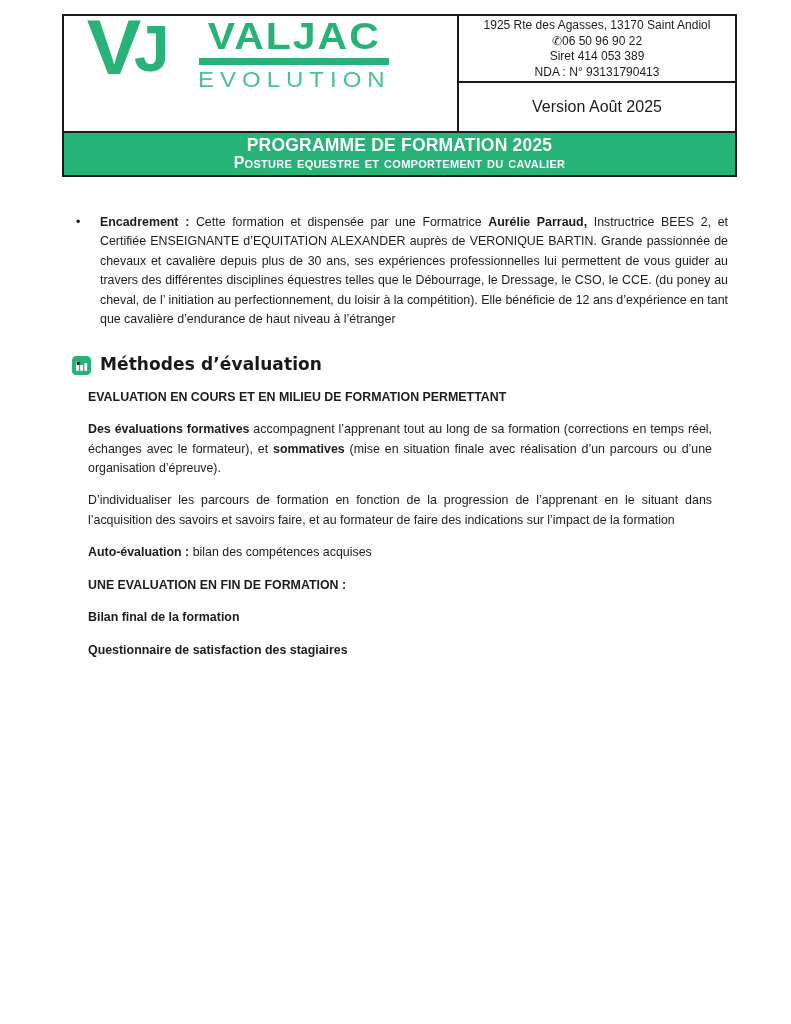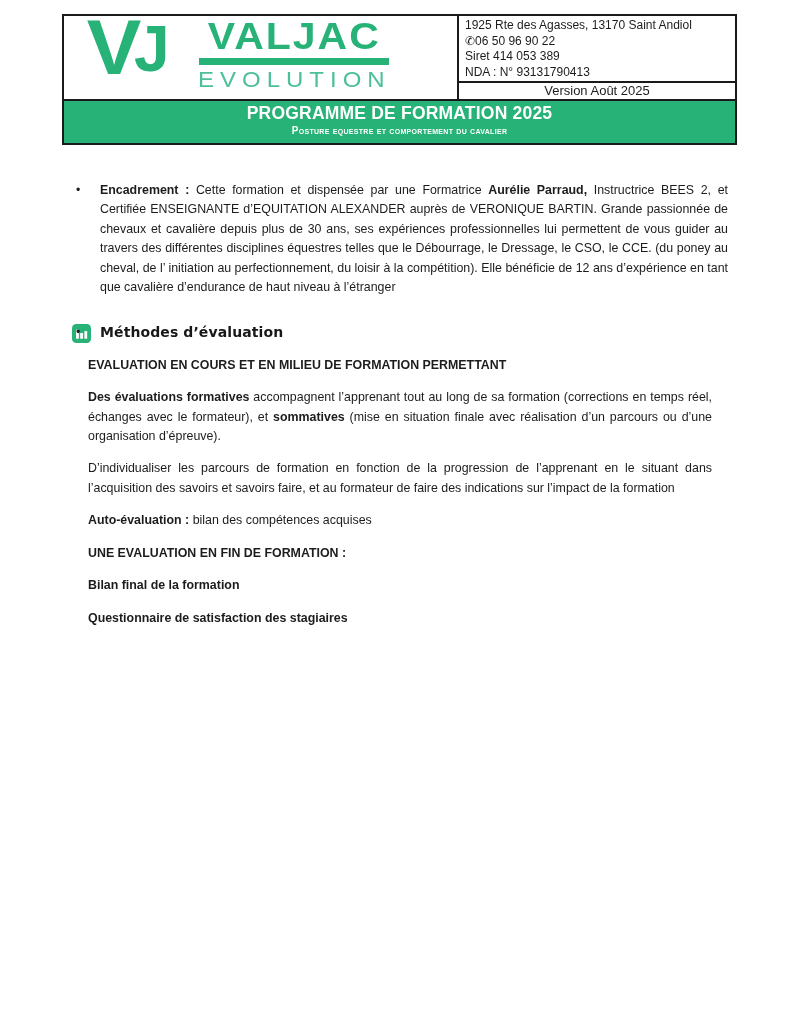--- a/index.html
+++ b/index.html
@@ -41,53 +41,53 @@
   }
   .wordmark .bar{width:190px;height:7px;background:var(--green);margin:1px 0 2px;}
   .wordmark .sub{
     font-size:24px;font-weight:normal;color:var(--green-light);letter-spacing:6px;
     transform:scaleY(0.95);
   }
   .contact-cell{
     flex:1;border-left:2px solid var(--border);display:flex;flex-direction:column;
   }
   .contact-lines{padding:2px 6px 1px;flex:1;}
-  .contact-lines div{font-size:12px;line-height:15.5px;white-space:nowrap;}
+  .contact-lines div{font-size:12px;line-height:15.5px;white-space:nowrap;text-align:center;}
   .version-row{
-    border-top:2px solid var(--border);text-align:center;font-size:13px;
-    line-height:16px;padding:0 4px;
+    border-top:2px solid var(--border);text-align:center;font-size:16px;
+    line-height:16px;padding:16px 4px;
   }
 
   
   .banner{
     width:675px;margin-left:62px;background:var(--green);
     border:2px solid var(--border);border-top:none;
     color:#fff;text-align:center;padding:2px 0 4px;
   }
   .banner .title{font-size:17.5px;font-weight:bold;line-height:20px;letter-spacing:.2px;}
   .banner .subtitle{
-    font-size:10px;font-weight:bold;font-variant:small-caps;line-height:16px;
+    font-size:16px;font-weight:bold;font-variant:small-caps;line-height:16px;
     letter-spacing:.3px;
   }
 
   
   .body-content{
     margin:36px 63px 0 72px;width:656px;font-size:12.4px;line-height:19.4px;
   }
   .bullet-list{list-style:none;}
   .bullet-item{
     position:relative;padding-left:28px;text-align:justify;margin-bottom:26px;
   }
   .bullet-item .dot{position:absolute;left:4px;top:0;}
   .section-heading{
     display:flex;align-items:center;gap:9px;margin:15px 0 13px;
   }
   .section-heading .icon{width:19px;height:19px;flex:0 0 auto;display:block;}
   .section-heading .h-text{
-    font-size:14px;font-weight:600;color:#181818;
+    font-size:17px;font-weight:600;color:#181818;
     font-family:"DejaVu Sans","Liberation Sans",sans-serif;letter-spacing:.1px;
   }
   .para{margin:0 16px 13px;text-align:justify;}
   .para.no-justify{text-align:left;}
   .bold{font-weight:bold;}
 </style>
 </head>
 <body>
 
 <div class="page">

